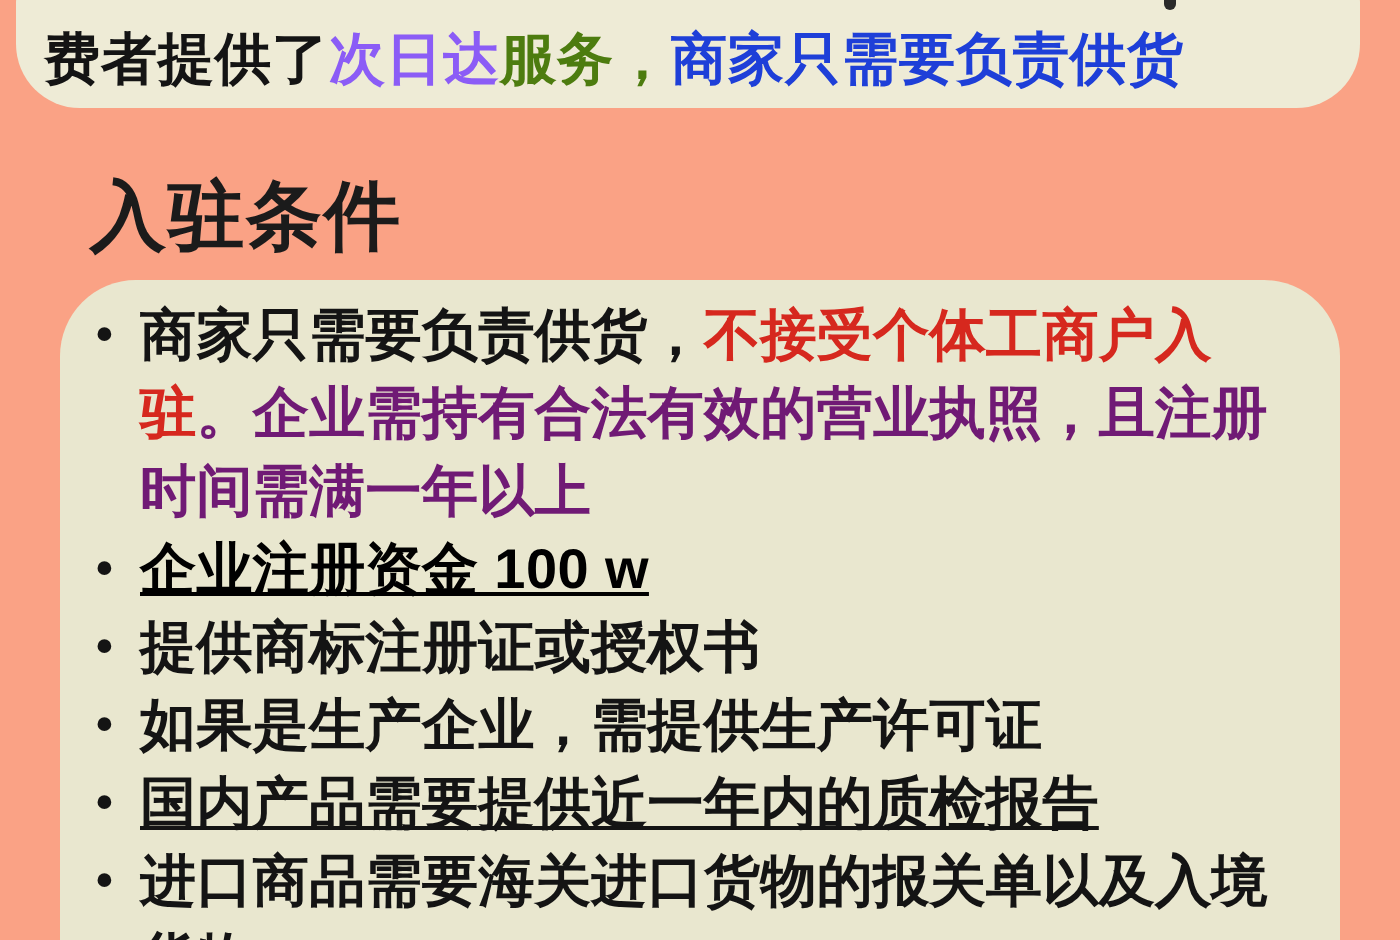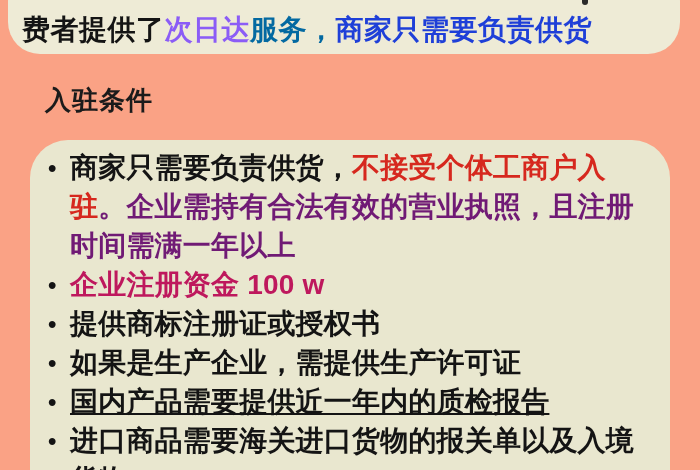--- a/index.html
+++ b/index.html
@@ -41,21 +41,21 @@
     width: 6px;
     height: 5px;
     background: #2a2a2a;
     border-radius: 0 0 3px 3px;
   }
 
   .page-title {
     position: absolute;
     left: 45px;
     top: 83px;
-    font-size: 26px;
+    font-size: 38px;
     letter-spacing: 1px;
     color: #1b1b1b;
   }
 
   
   .content-panel {
     position: absolute;
     left: 30px;
     top: 140px;
     width: 640px;
@@ -79,36 +79,36 @@
     font-size: 24px;
     line-height: 39px;
     color: #141414;
   }
   .req-text { flex: 1; letter-spacing: 0.2px; }
 </style>
 </head>
 <body>
 
 <div class="top-banner">
-  <div class="banner-text"><span style="color: rgb(20, 20, 20);">费者提供了</span><span style="color: #8b5cf6;">次日达</span><span style="color: #0369a1;">服务，</span><span style="color: rgb(30, 63, 216); margin-top: 30px;">商家只需要负责供货</span></div>
+  <div class="banner-text"><span style="color: rgb(20, 20, 20);">费者提供了</span><span style="color: #8b5cf6;">次日达</span><span style="color: #4d7c0f;">服务，</span><span style="color: rgb(30, 63, 216); margin-top: 30px;">商家只需要负责供货</span></div>
 </div>
 
 <div class="artifact"></div>
 
 <h1 class="page-title">入驻条件</h1>
 
 <div class="content-panel">
   <ul class="req-list">
       <li class="req-item">
         <span class="bullet">•</span>
         <span class="req-text"><span style="color: rgb(20, 20, 20);">商家只需要负责供货，</span><span style="color: rgb(214, 40, 30);">不接受个体工商户入驻</span><span style="color: #701a75;">。企业需持有合法有效的营业执照，且注册时间需满一年以上</span></span>
       </li>
       <li class="req-item">
         <span class="bullet">•</span>
-        <span class="req-text"><span style="color: #be185d;">企业注册资金 100 w</span></span>
+        <span class="req-text"><span style="color: #000000; text-decoration: underline;">企业注册资金 100 w</span></span>
       </li>
       <li class="req-item">
         <span class="bullet">•</span>
         <span class="req-text"><span style="color: rgb(20, 20, 20);">提供商标注册证或授权书</span></span>
       </li>
       <li class="req-item">
         <span class="bullet">•</span>
         <span class="req-text"><span style="color: rgb(20, 20, 20);">如果是生产企业，需提供生产许可证</span></span>
       </li>
       <li class="req-item">

